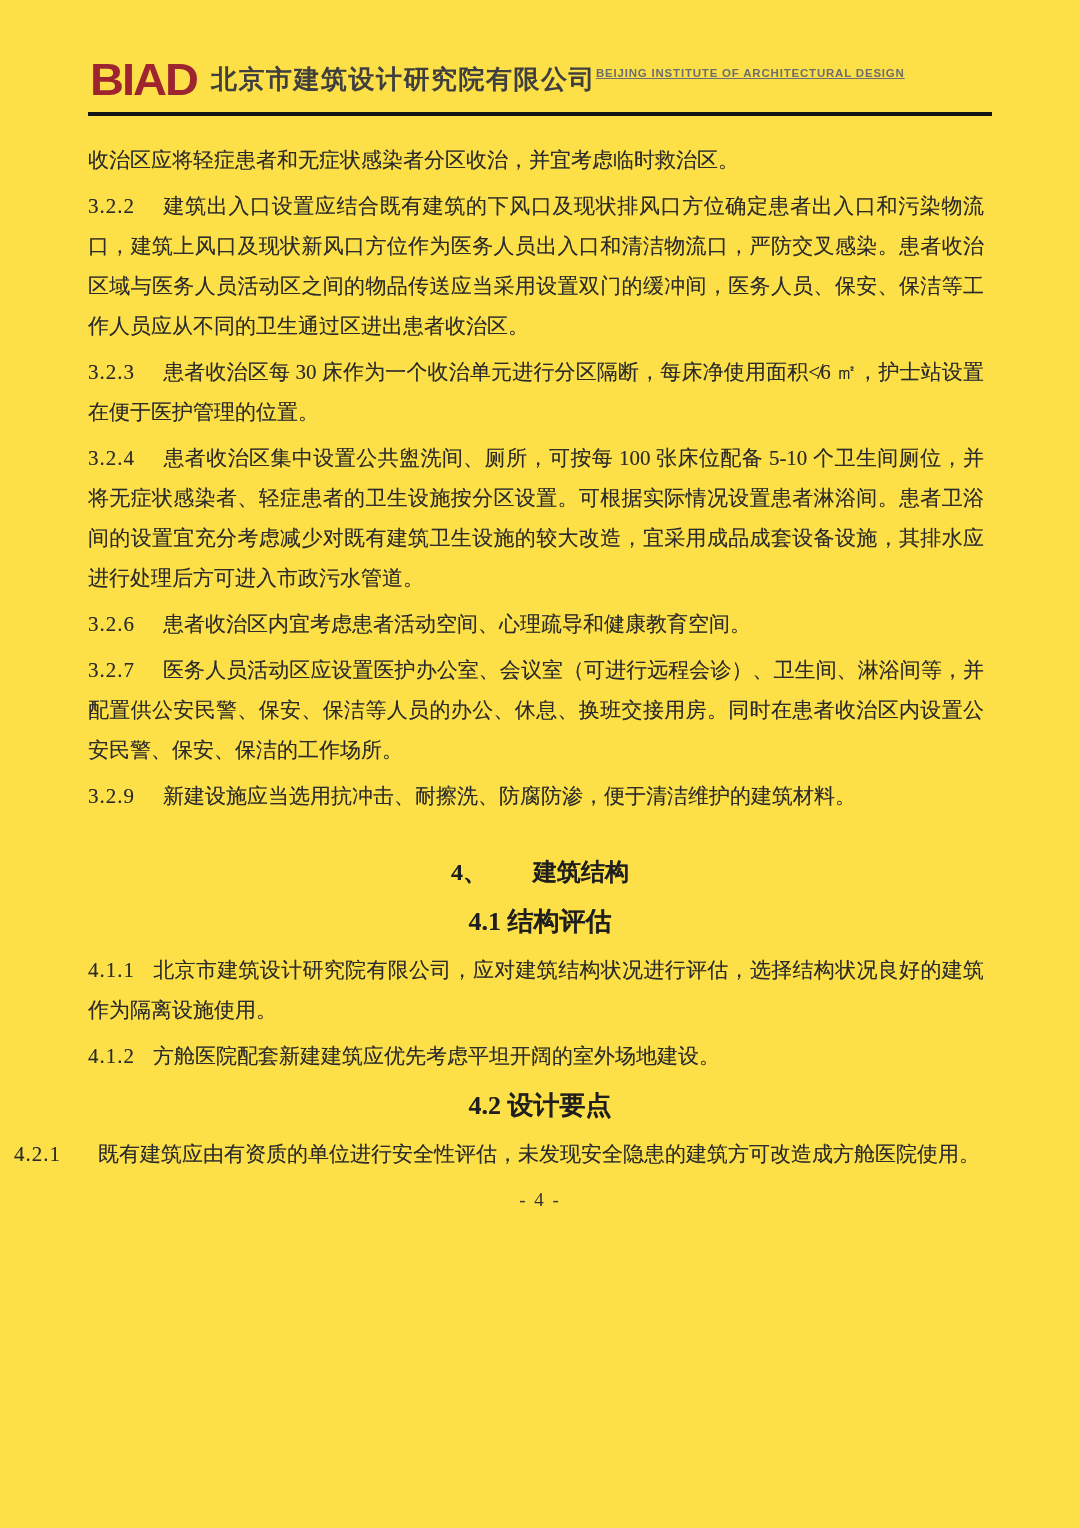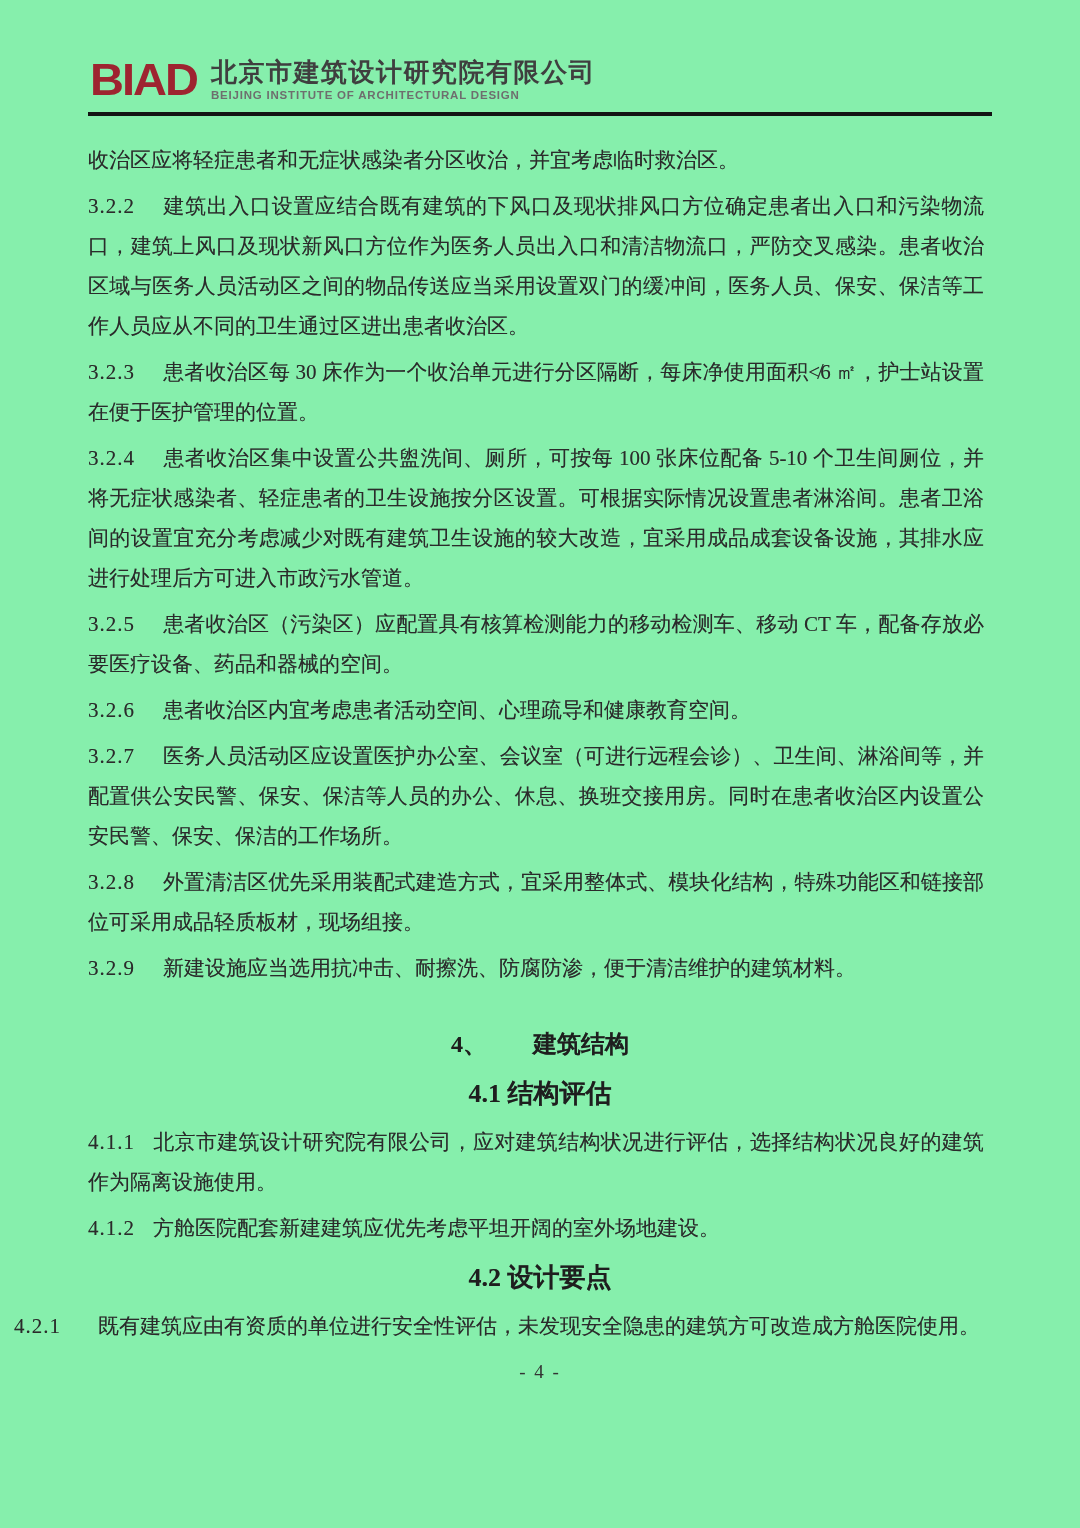--- a/index.html
+++ b/index.html
@@ -1,53 +1,54 @@
 <!DOCTYPE html>
 <html lang="zh"><head>
 <meta charset="utf-8">
 <style>
   html, body { margin: 0; padding: 0; background: #ffffff; }
   .page {
     position: relative;
     width: 1080px;
     min-height: 1528px;
     margin: 0 auto;
-    background: #86efac;
+    background: #fde047;
     box-sizing: border-box;
     padding: 56px 88px 40px 88px;
     font-family: "Liberation Serif", "DejaVu Serif", serif;
     color: #2b2b2b;
   }
   
   .hdr { display: flex; align-items: center; gap: 14px; padding-left: 2px; }
   .logo {
     font-family: "Liberation Sans", "DejaVu Sans", sans-serif;
     font-weight: 700;
     font-size: 47px;
     letter-spacing: -2px;
     line-height: 1;
     color: #9e2430;
     transform: scaleY(0.96);
   }
-  .hdr-names { display: flex; flex-direction: column; justify-content: center; }
+  .hdr-names { display: flex; flex-direction: row; justify-content: center; }
   .co-cn {
     font-family: "Liberation Sans", "DejaVu Sans", sans-serif;
     font-weight: 700;
     font-size: 26px;
     letter-spacing: 1.5px;
     color: #3f3f3f;
     line-height: 1.15;
   }
   .co-en {
     font-family: "Liberation Sans", "DejaVu Sans", sans-serif;
     font-weight: 700;
     font-size: 11.5px;
     letter-spacing: 0.8px;
     color: #6e6e6e;
     margin-top: 2px;
+    text-decoration: underline;
   }
   .hdr-rule { height: 4px; background: #141414; margin-top: 9px; }
   
   .doc { margin-top: 24px; font-size: 21px; line-height: 40px; }
   .para {
     margin: 0 8px 6px 0;
     text-align: justify;
     text-shadow: 0 0 0.5px rgba(40,40,40,0.4);
   }
   .num { display: inline-block; margin-right: 28px; letter-spacing: 1px; }
@@ -98,27 +99,25 @@
   <div class="doc">
 
     <p class="para"><span>收治区应将轻症患者和无症状感染者分区收治，并宜考虑临时救治区。</span></p>
 
     <p class="para"><span class="num">3.2.2</span><span>建筑出入口设置应结合既有建筑的下风口及现状排风口方位确定患者出入口和污染物流口，建筑上风口及现状新风口方位作为医务人员出入口和清洁物流口，严防交叉感染。患者收治区域与医务人员活动区之间的物品传送应当采用设置双门的缓冲间，医务人员、保安、保洁等工作人员应从不同的卫生通过区进出患者收治区。</span></p>
 
     <p class="para"><span class="num">3.2.3</span><span>患者收治区每 30 床作为一个收治单元进行分区隔断，每床净使用面积≮6 ㎡，护士站设置在便于医护管理的位置。</span></p>
 
     <p class="para"><span class="num">3.2.4</span><span>患者收治区集中设置公共盥洗间、厕所，可按每 100 张床位配备 5-10 个卫生间厕位，并将无症状感染者、轻症患者的卫生设施按分区设置。可根据实际情况设置患者淋浴间。患者卫浴间的设置宜充分考虑减少对既有建筑卫生设施的较大改造，宜采用成品成套设备设施，其排水应进行处理后方可进入市政污水管道。</span></p>
 
-    <p class="para"><span class="num">3.2.5</span><span>患者收治区（污染区）应配置具有核算检测能力的移动检测车、移动 CT 车，配备存放必要医疗设备、药品和器械的空间。</span></p>
 
     <p class="para"><span class="num">3.2.6</span><span>患者收治区内宜考虑患者活动空间、心理疏导和健康教育空间。</span></p>
 
     <p class="para"><span class="num">3.2.7</span><span>医务人员活动区应设置医护办公室、会议室（可进行远程会诊）、卫生间、淋浴间等，并配置供公安民警、保安、保洁等人员的办公、休息、换班交接用房。同时在患者收治区内设置公安民警、保安、保洁的工作场所。</span></p>
 
-    <p class="para"><span class="num">3.2.8</span><span>外置清洁区优先采用装配式建造方式，宜采用整体式、模块化结构，特殊功能区和链接部位可采用成品轻质板材，现场组接。</span></p>
 
     <p class="para"><span class="num">3.2.9</span><span>新建设施应当选用抗冲击、耐擦洗、防腐防渗，便于清洁维护的建筑材料。</span></p>
 
     <h1 class="chapter"><span class="ch-num">4、</span><span>建筑结构</span></h1>
 
     <h2 class="subhead">4.1 结构评估</h2>
 
     <p class="para"><span class="num-sm">4.1.1</span><span>北京市建筑设计研究院有限公司，应对建筑结构状况进行评估，选择结构状况良好的建筑作为隔离设施使用。</span></p>
 
     <p class="para"><span class="num-sm">4.1.2</span><span>方舱医院配套新建建筑应优先考虑平坦开阔的室外场地建设。</span></p>

